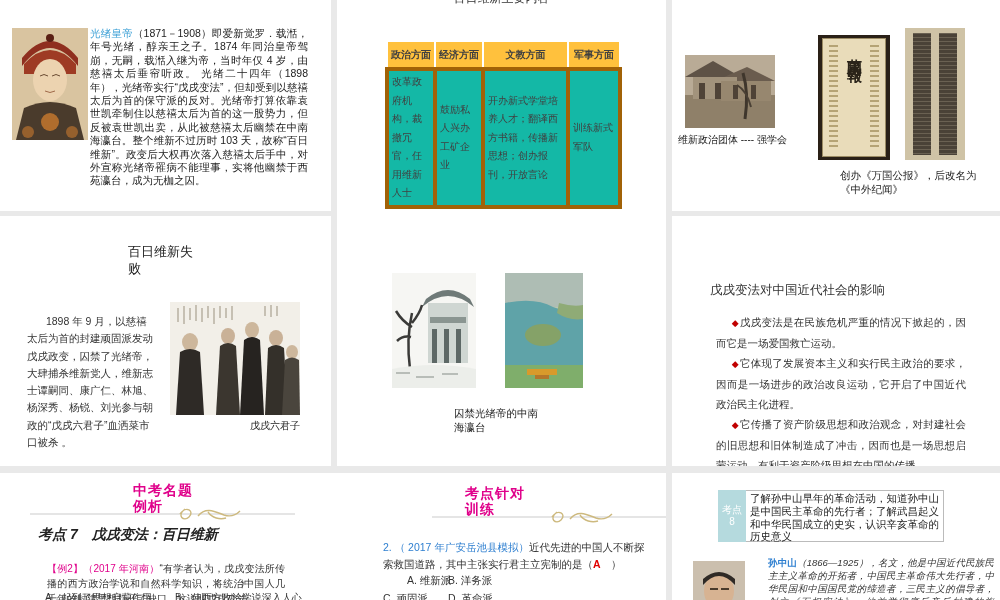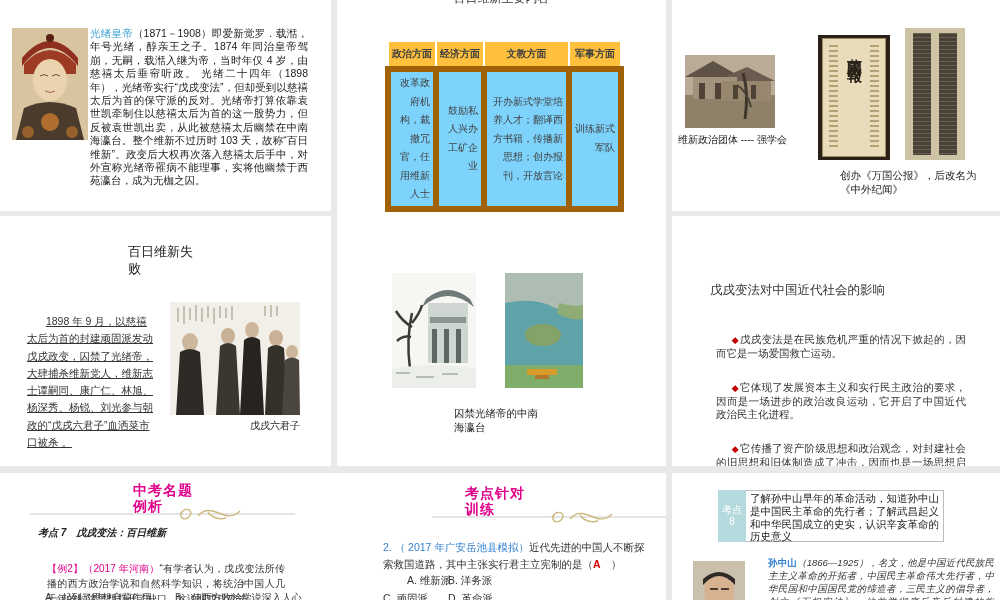--- a/index.html
+++ b/index.html
@@ -22,22 +22,22 @@
   .gx-portrait { left:12px; top:28px; width:76px; height:112px; }
   .gx-text { left:90px; top:27px; width:218px; font-size:10.5px; line-height:13.4px;
              text-align:justify; color:#222; }
   .lead-blue { color:#3a9fd5; }
 
   
   .rc-title { top:-10px; left:0; right:0; text-align:center; font-size:12px; color:#333; }
   .reform-table { left:48px; top:40px; border-collapse:collapse; table-layout:fixed; }
   .reform-table th { background:#ffc13d; font-size:10px; font-weight:bold; color:#404040;
                      height:28px; border:2px solid #fff; padding:0 2px; }
-  .reform-table td { background:#7dd3fc; font-size:10px; color:#404040; text-align:right;
-                     vertical-align:middle; border:6px solid #a16207; padding:2px 3px;
+  .reform-table td { background:#14b8a6; font-size:10px; color:#404040; text-align:left;
+                     vertical-align:middle; border:4px solid #a16207; padding:2px 3px;
                      line-height:1.85; height:80px; }
   .c1{width:48px}.c2{width:48px}.c3{width:85px}.c4{width:52px}
 
   
   .qx-photo { left:13px; top:55px; width:90px; height:73px; }
   .qx-cap { left:6px; top:133px; width:135px; font-size:10px; color:#222; }
   .book { left:146px; top:35px; width:72px; height:125px; background:#2a2017; padding:3px 4px; }
   .book-inner { width:100%; height:100%; background:#e9dcba; position:relative;
                 border:1px solid #9c8c64; }
   .book-title { position:absolute; left:50%; top:8px; transform:translateX(-50%);
@@ -47,41 +47,41 @@
                 background:repeating-linear-gradient(#b5a375 0 2px, transparent 2px 5px); }
   .oldbook { left:233px; top:28px; width:60px; height:132px; background:#cfc3a6;
              display:flex; justify-content:space-around; padding:5px 4px; }
   .oldbook .strip { width:18px; height:100%; background:#4a4237;
              background-image:repeating-linear-gradient(#6a6152 0 1px, transparent 1px 4px); }
   .wb-cap { left:168px; top:168px; width:150px; font-size:10.5px; line-height:14px; color:#222; }
 
   
   .fail-title { left:128px; top:27px; width:72px; font-size:13px; line-height:17px; color:#222; }
   .fail-body { left:27px; top:97px; width:129px; font-size:10.5px; line-height:17.3px;
-               text-indent:1.8em; color:#333;text-decoration:underline; }
+               text-indent:1.8em; color:#333; }
   .six-img { left:170px; top:86px; width:130px; height:113px; }
   .six-cap { left:170px; top:203px; width:130px; text-align:right; font-size:10px; color:#222; }
 
   
   .snow-img { left:55px; top:57px; width:84px; height:115px; }
   .lake-img { left:168px; top:57px; width:78px; height:115px; }
   .yt-cap { left:117px; top:190px; width:92px; font-size:10.5px; line-height:14px; color:#222; }
 
   
   .inf-title { left:38px; top:66px; font-size:12.5px; color:#333; }
   .inf-body { left:44px; top:96px; width:250px; }
-  .inf-body p { font-size:10.5px; line-height:13px; text-indent:1.5em;
-                text-align:justify; color:#333;margin-top:21px; }
+  .inf-body p { font-size:10.5px; line-height:20px; text-indent:1.5em;
+                text-align:justify; color:#333; }
   .diamond { color:#c00000; font-size:9px; margin-right:1px; }
 
   
   .mag-title { font-size:14px; font-weight:bold; color:#e0028b; line-height:16px;
                letter-spacing:1px; }
   .flourish { pointer-events:none; }
-  .kd7 { left:38px; top:53px; font-size:10px; font-weight:bold; font-style:italic; color:#222; }
+  .kd7 { left:38px; top:53px; font-size:14px; font-weight:bold; font-style:italic; color:#222; }
   .ex-p { left:47px; top:88px; width:238px; font-size:10px; line-height:15px;
           text-align:justify; color:#333; }
   .magenta { color:#e0028b; }
   .blue { color:#2e7fd0; }
   .red-ans { color:#e00000; font-weight:bold; }
   .brackets { left:210px; top:103px; width:75px; font-size:10px; color:#333; }
   .gopt-a { left:45px; top:118px; font-size:10px; color:#333; }
   .gopt-b { left:175px; top:118px; font-size:10px; color:#333; }
 
   .pr-q { left:46px; top:66px; width:262px; font-size:10.5px; line-height:17px; color:#333; }

